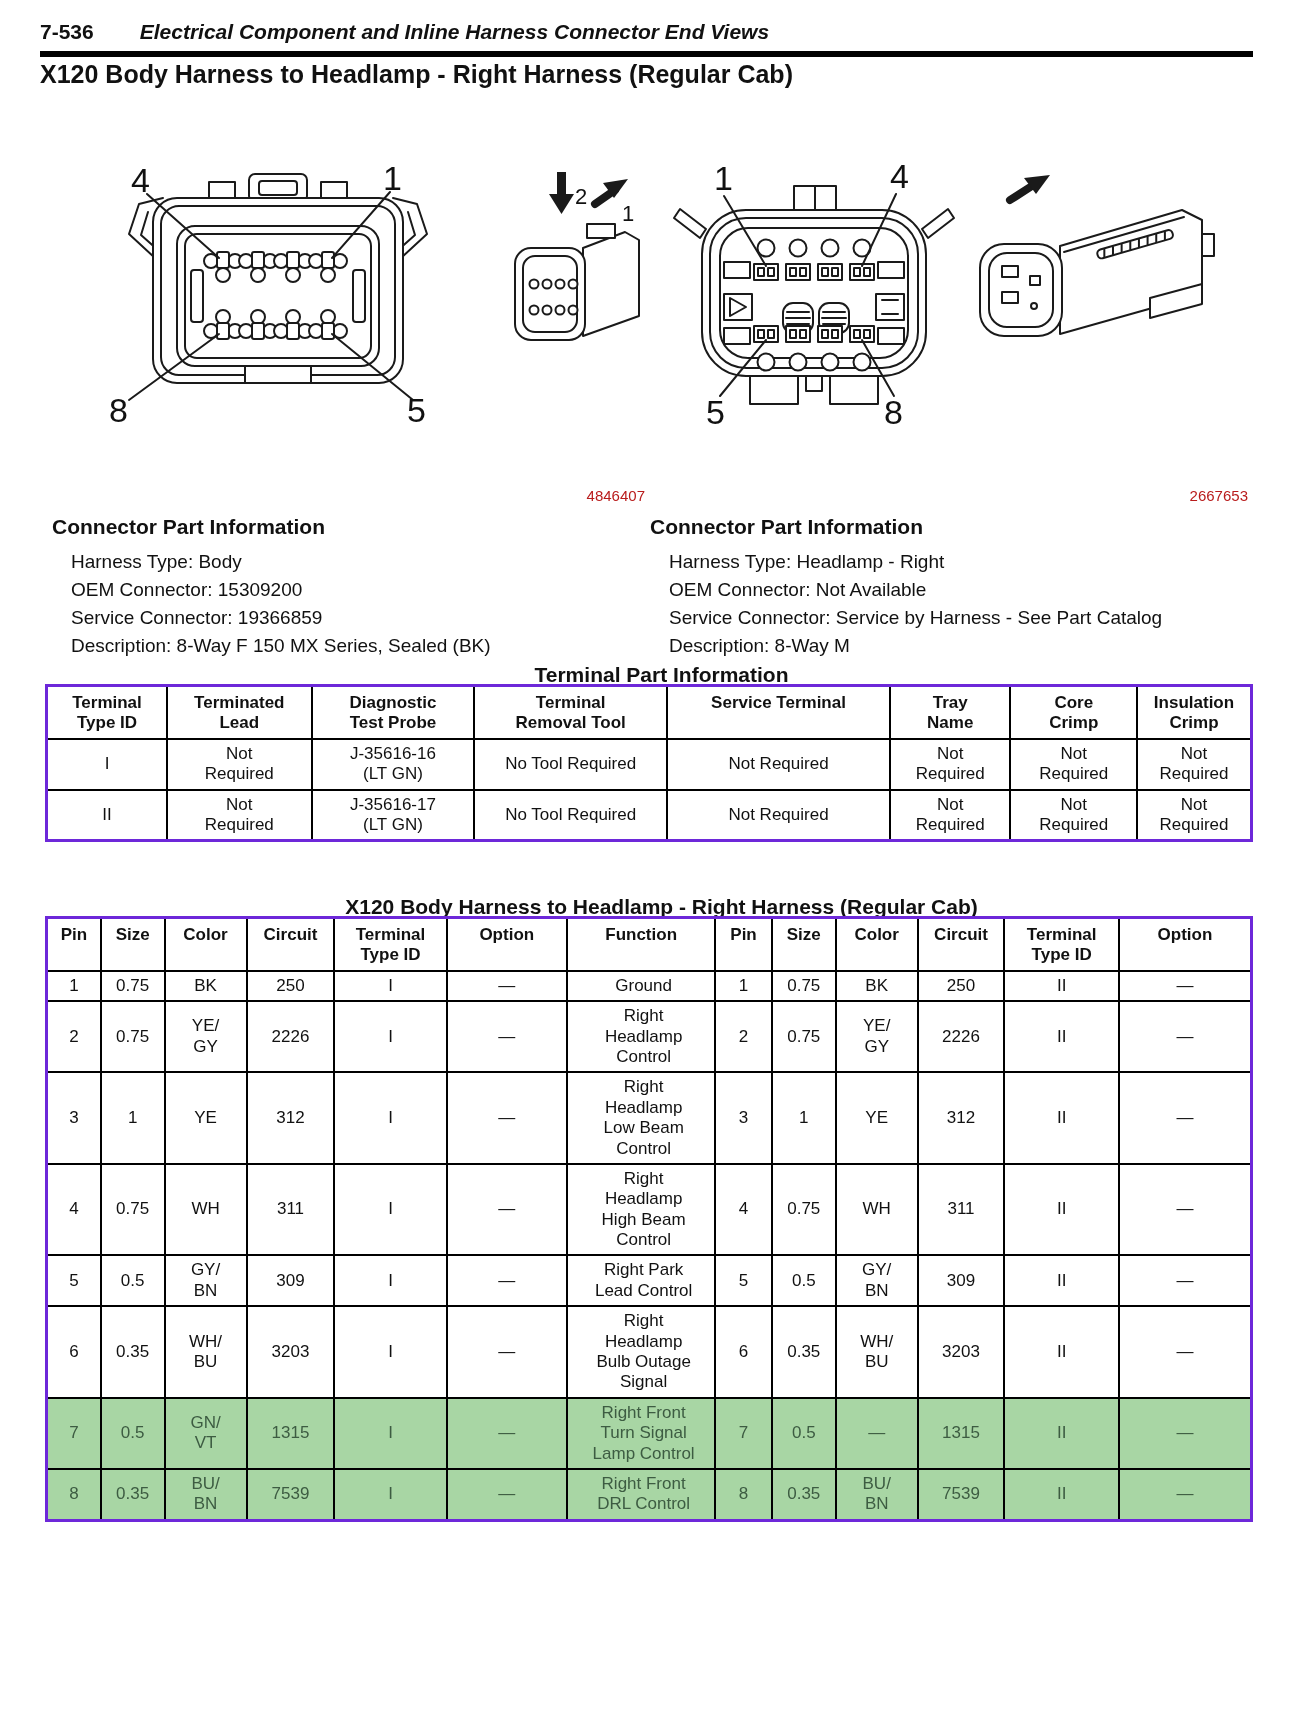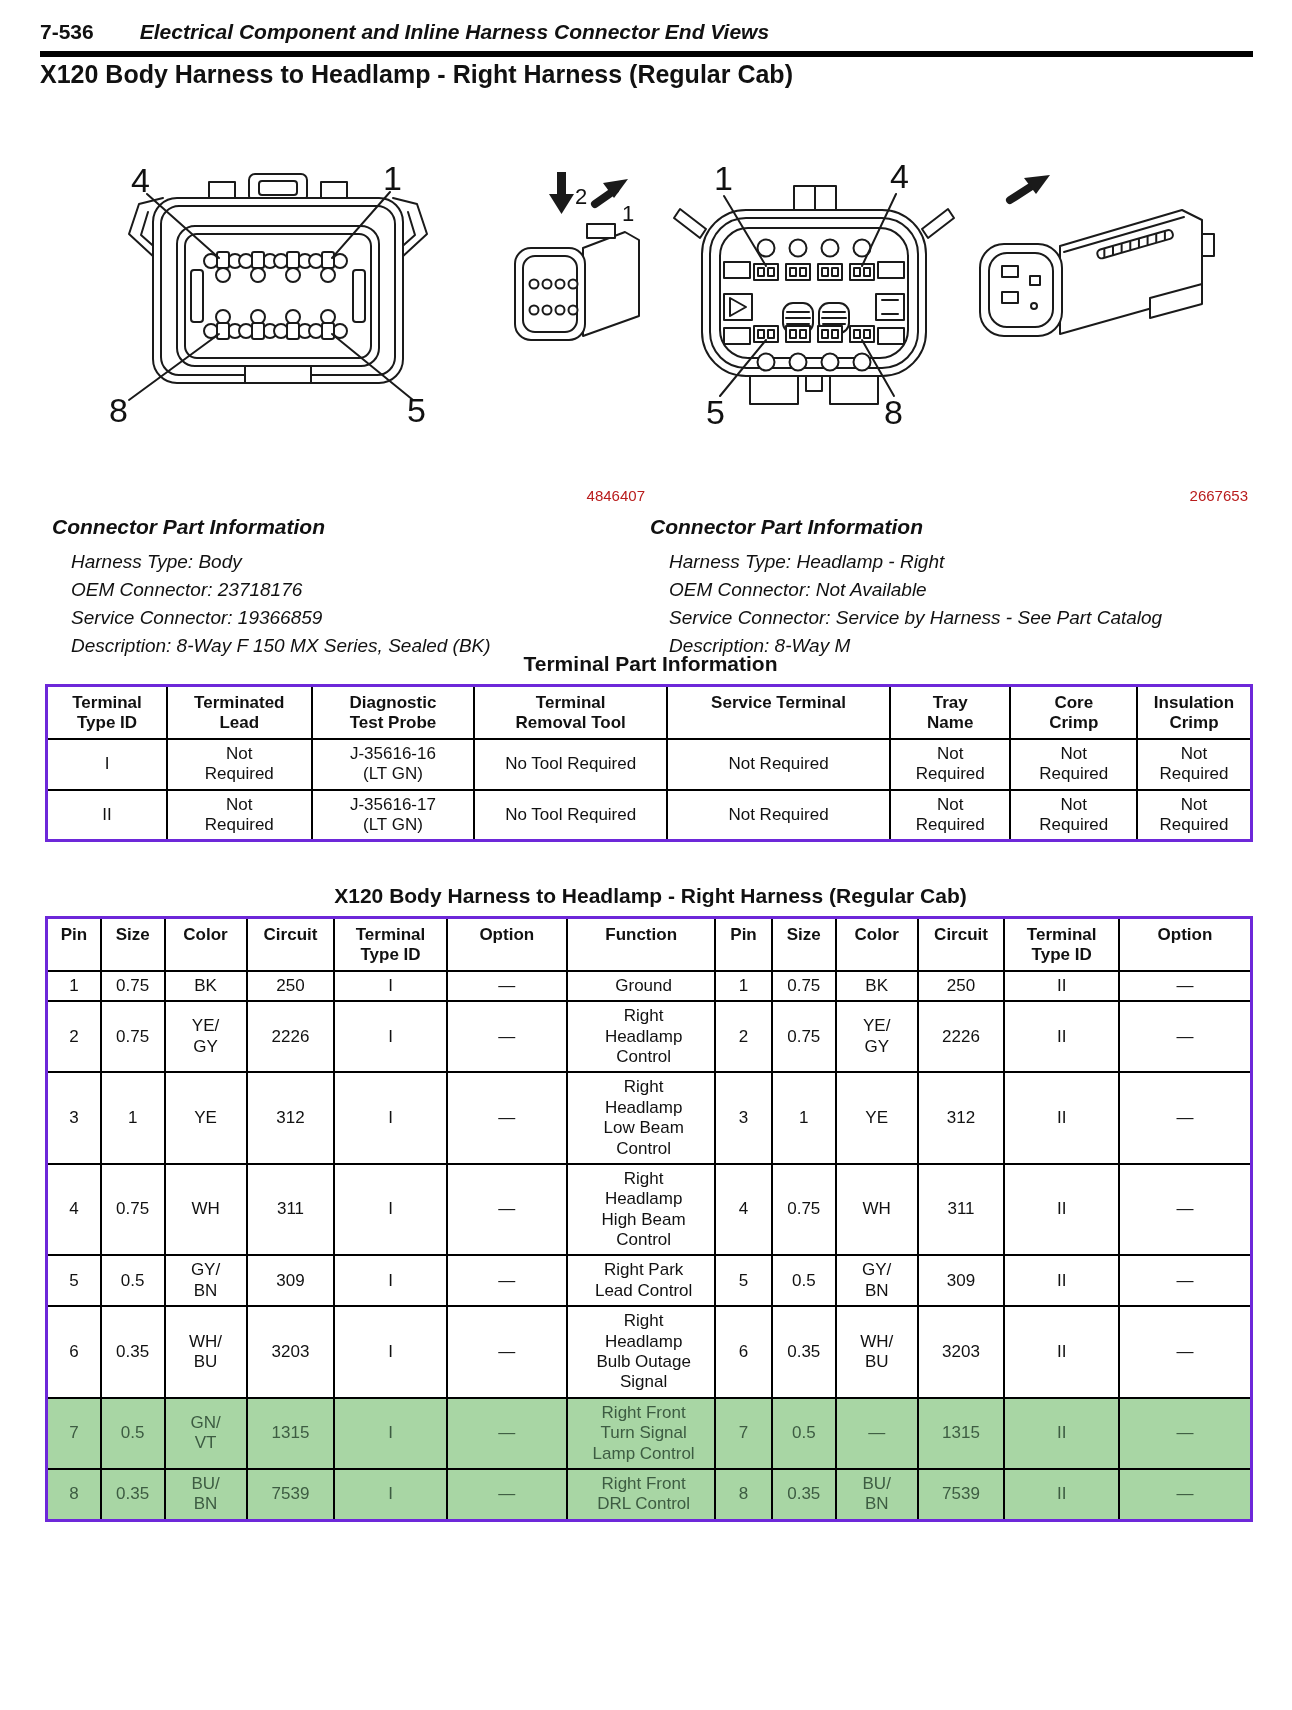--- a/index.html
+++ b/index.html
@@ -6,24 +6,24 @@
   .page{position:relative;width:1292px;height:1710px;background:#fff;overflow:hidden;
         font-family:"Liberation Sans",sans-serif;color:#111;}
   .hdr{position:absolute;left:40px;top:20px;width:1213px;border-bottom:6px solid #000;padding-bottom:7px;}
   .pgnum{font-weight:bold;font-size:21px;}
   .sect{font-weight:bold;font-size:21px;margin-left:46px;font-style:italic;}
   h1.doc{position:absolute;left:40px;top:60px;margin:0;font-size:25px;font-weight:bold;}
   svg.fig{position:absolute;}
   svg.fig text{font-family:"Liberation Sans",sans-serif;font-size:34px;fill:#111;stroke:none;}
   svg.fig text.small{font-size:22px;}
   .fignum{position:absolute;width:200px;text-align:right;font-size:15px;color:#b91c1c;}
-  .info{position:absolute;top:515px;font-style:italic;}
+  .info{position:absolute;top:515px;}
   .info h2{margin:0 0 9px 0;font-size:21px;font-weight:bold;}
   .il{padding-left:19px;font-size:19px;line-height:28px;}
-  .ttitle{position:absolute;left:40px;width:1213px;margin:4px;text-align:center;font-size:21px;font-weight:bold;}
+  .ttitle{position:absolute;left:40px;width:1213px;margin:15px;text-align:center;font-size:21px;font-weight:bold;}
   table.grid{position:absolute;left:45px;width:1208px;border-collapse:collapse;table-layout:fixed;
              border:3px solid #6d28d9;}
   .grid th,.grid td{border:2px solid #000;white-space:pre-line;text-align:center;
              font-size:17px;line-height:1.2;padding:4px 3px;overflow:hidden;}
   .grid th{font-weight:bold;vertical-align:top;padding-top:6px;}
   .grid td{vertical-align:middle;}
   .grid td.fn{text-align:center;padding-left:8px;}
   .grid tr.hl td{background:var(--hl-bg,#a8d6a4);color:var(--hl-fg,#3d5c42);}
 </style>
 </head>
@@ -243,21 +243,21 @@
       </g>
     </g>
   </svg>
 
   <div class="fignum" style="left:445px;top:487px">4846407</div>
   <div class="fignum" style="left:1048px;top:487px">2667653</div>
 
   <section class="info" style="left:52px;width:580px">
     <h2>Connector Part Information</h2>
     <div class="il">Harness Type: Body</div>
-    <div class="il">OEM Connector: 23718176</div>
+    <div class="il">OEM Connector: 15309200</div>
     <div class="il">Service Connector: 19366859</div>
     <div class="il">Description: 8-Way F 150 MX Series, Sealed (BK)</div>
   </section>
 
   <section class="info" style="left:650px;width:615px">
     <h2>Connector Part Information</h2>
     <div class="il">Harness Type: Headlamp - Right</div>
     <div class="il">OEM Connector: Not Available</div>
     <div class="il">Service Connector: Service by Harness - See Part Catalog</div>
     <div class="il">Description: 8-Way M</div>

